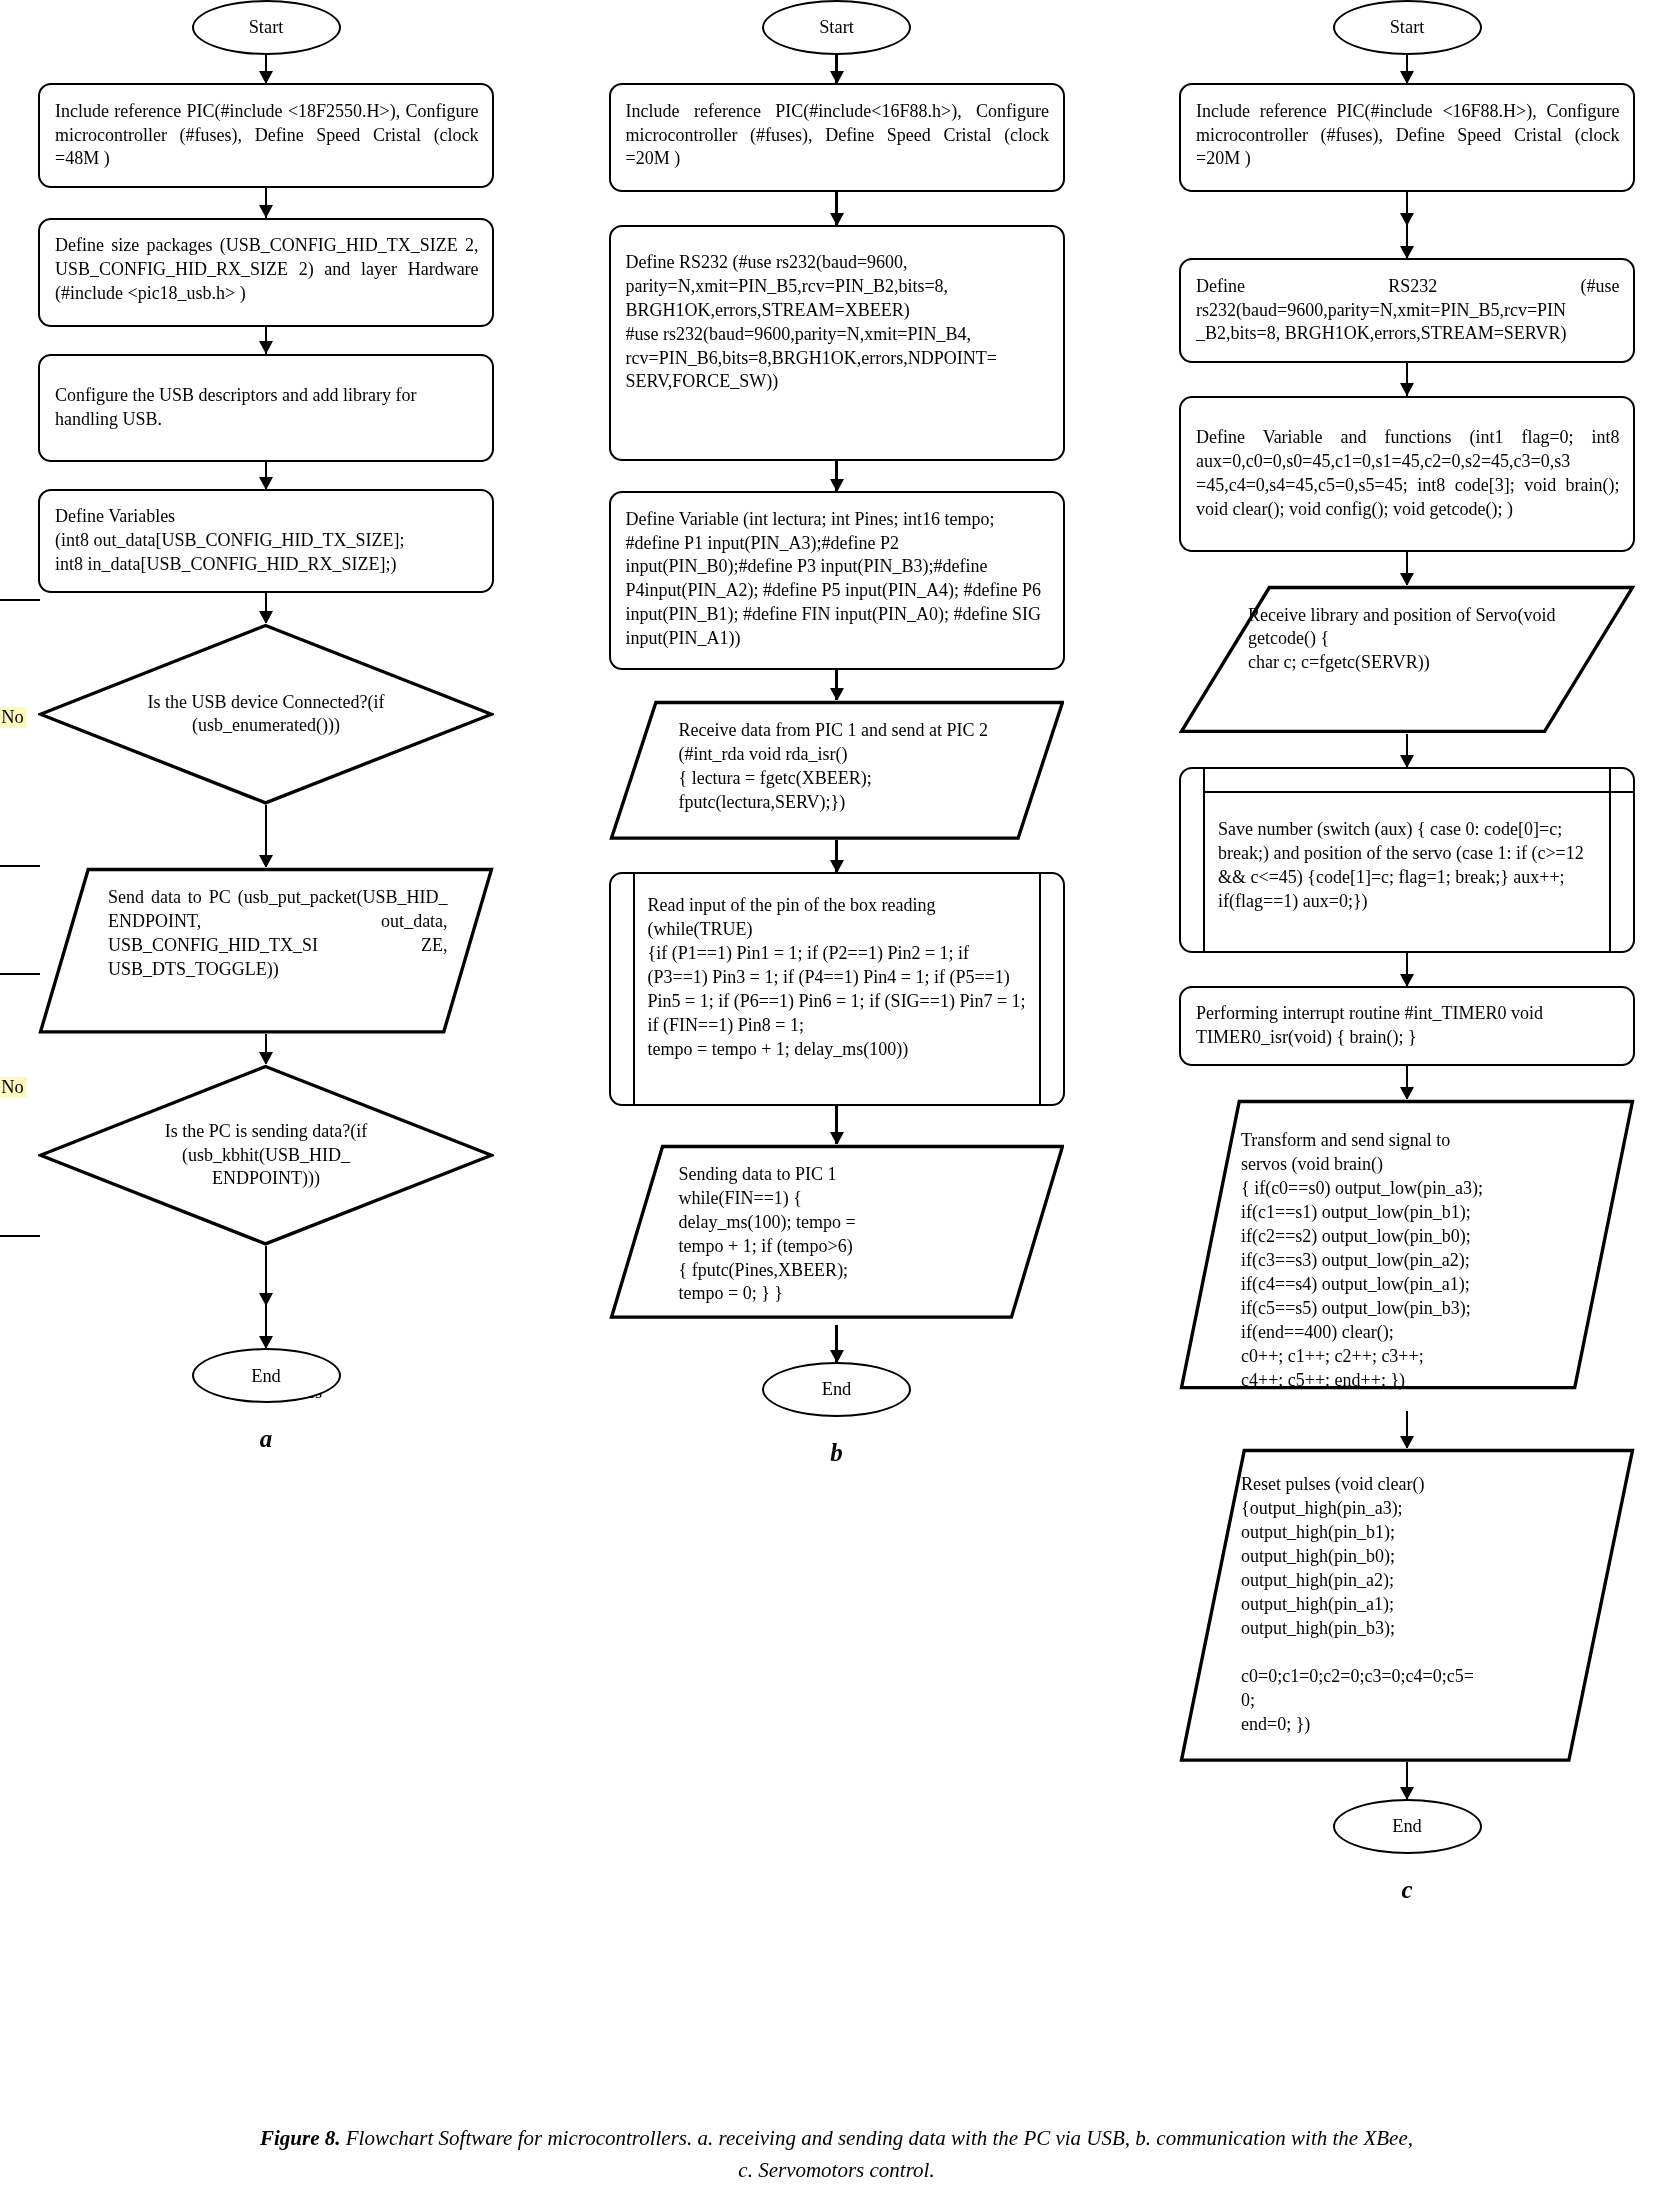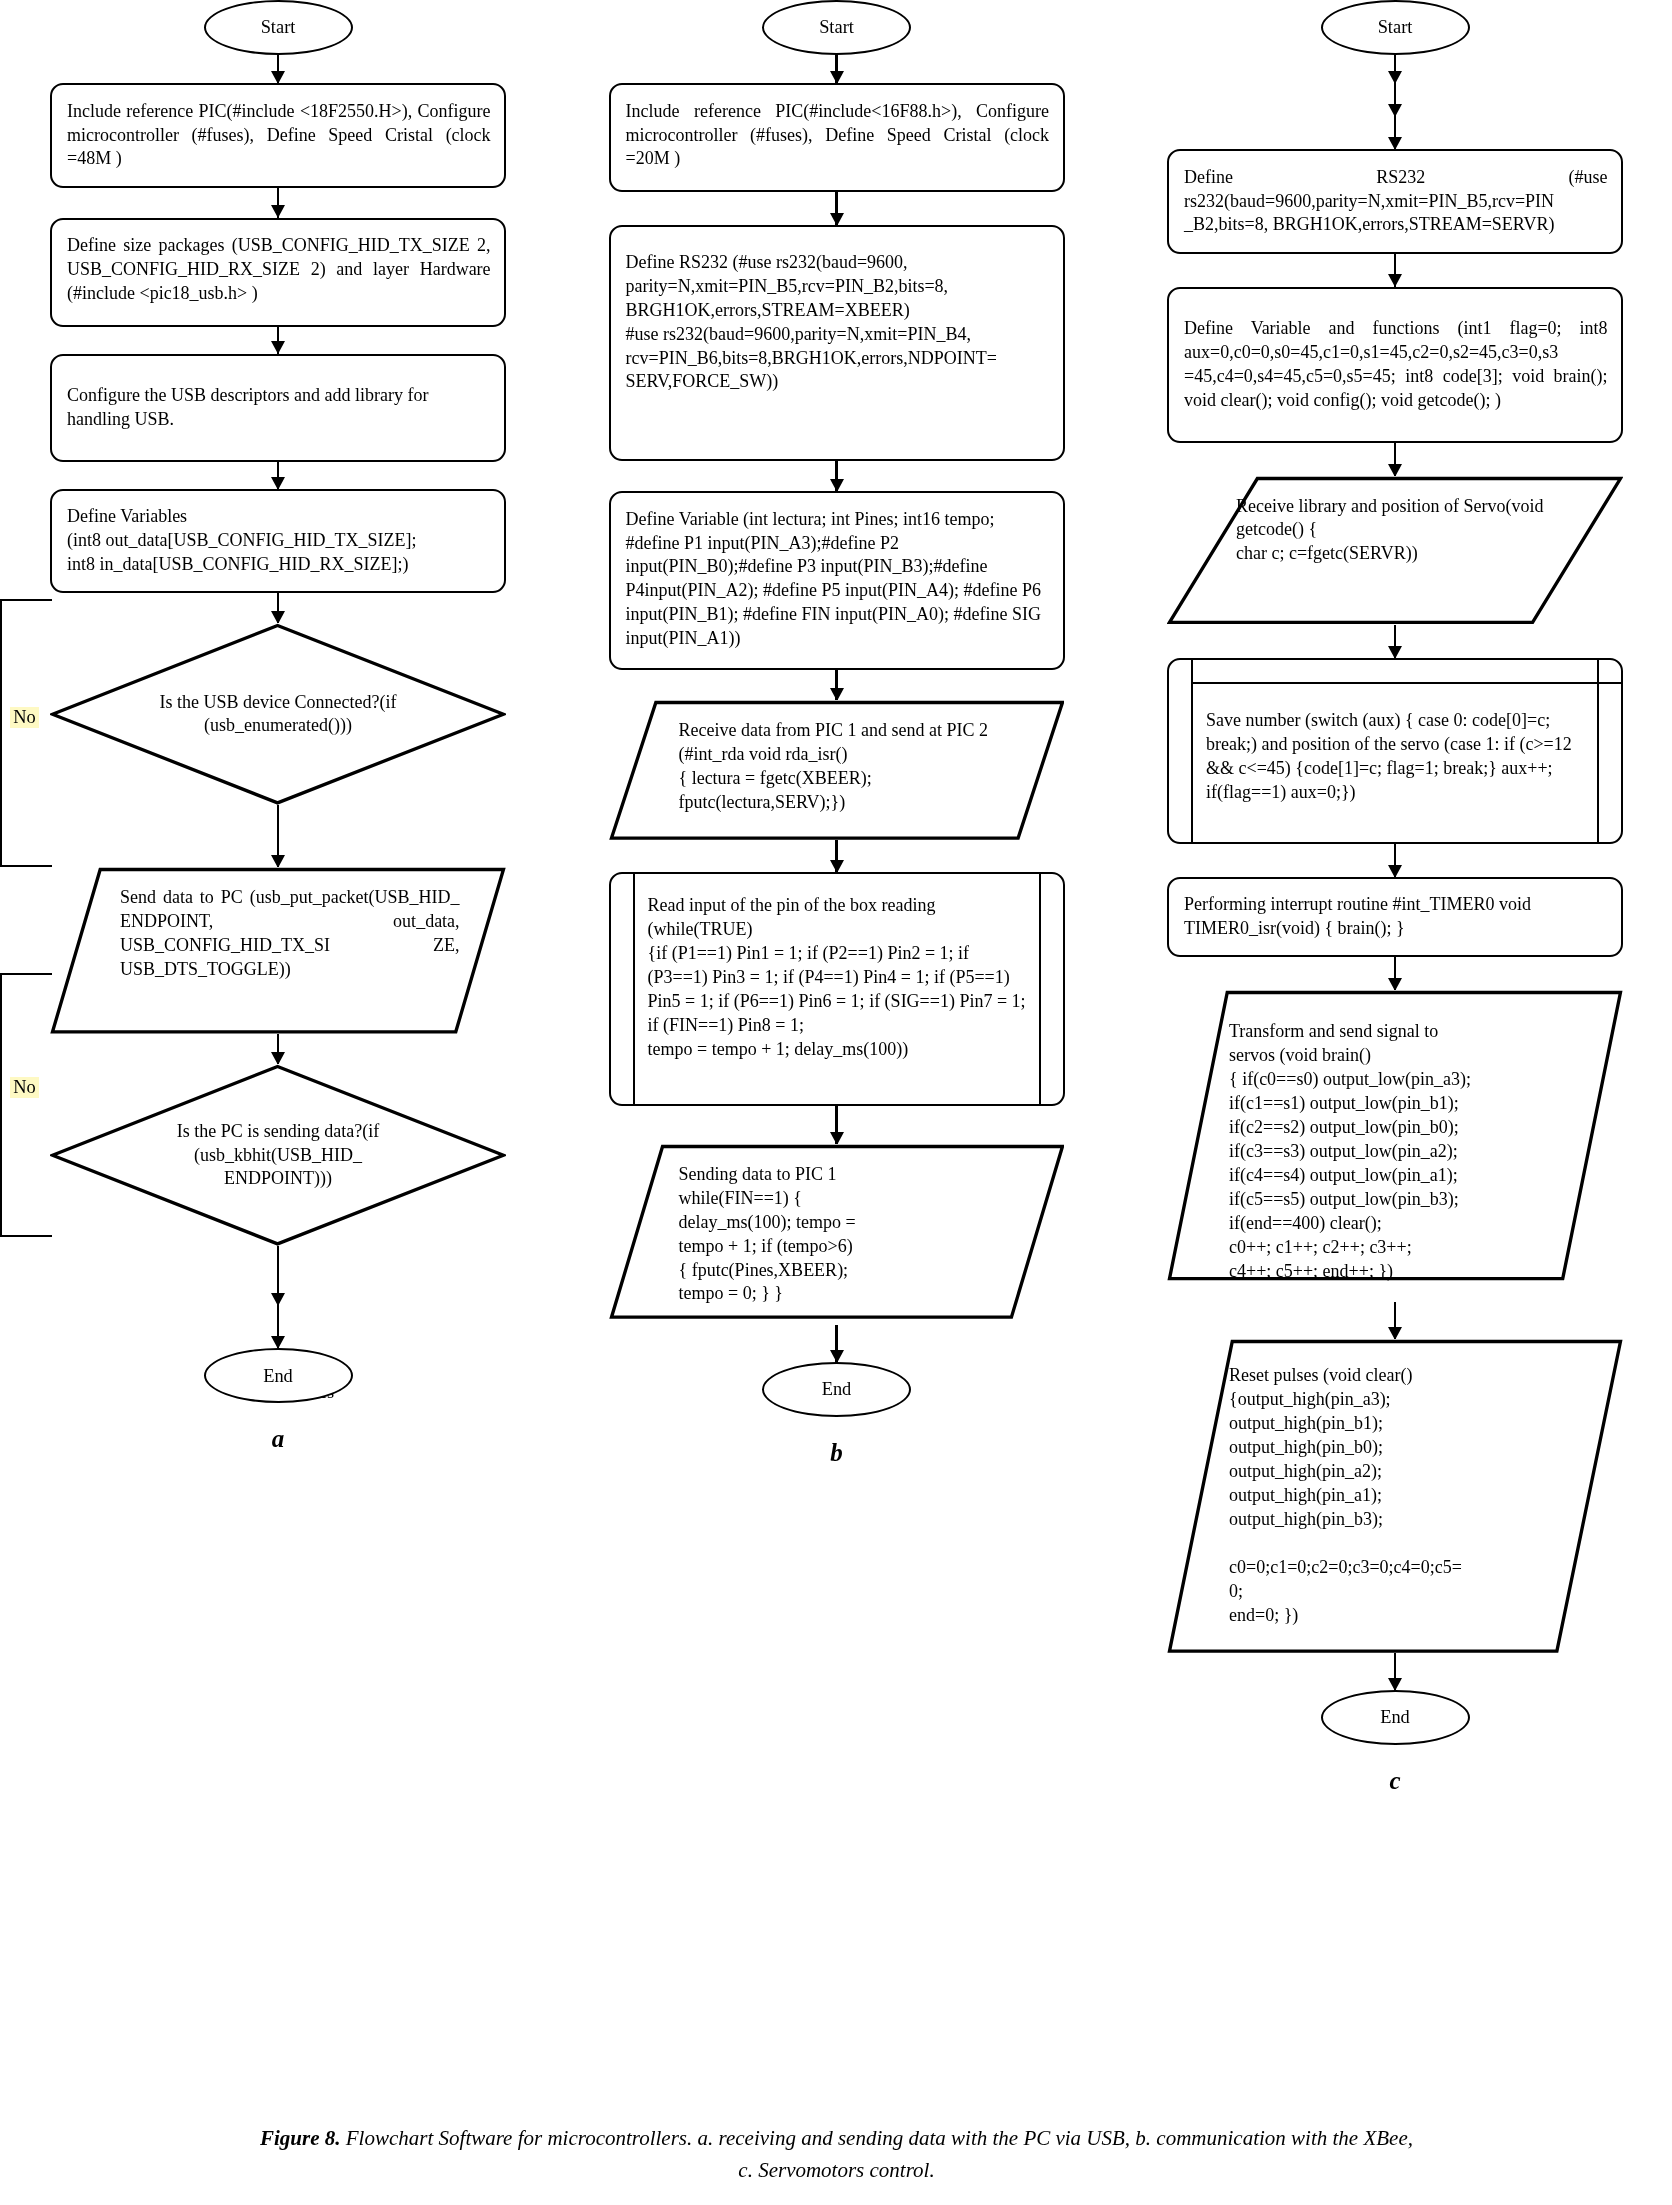--- a/index.html
+++ b/index.html
@@ -14,21 +14,21 @@
   }
 
   
   .flow-columns {
     position: absolute;
     top: 0; left: 0;
     width: 1673px;
     height: 2066px;
     display: flex;
     justify-content: space-between;
-    padding: 0 50px;
+    padding: 0 38px;
   }
   .flow-col {
     position: relative;
     width: 468px;
     display: flex;
     flex-direction: column;
     align-items: center;
   }
 
   
@@ -312,20 +312,21 @@
 
     <div class="col-letter">b</div>
   </div>
 
   <div class="flow-col" style="width:456px;">
 
     <div class="node node-terminal">Start</div>
 
     <div class="conn" style="height:28.4px"></div>
 
+    <div class="node node-process" style="min-height:109px">Include  reference  PIC(#include   &lt;16F88.H&gt;), Configure microcontroller (#fuses), Define Speed Cristal (clock =20M )</div>
 
     <div class="conn" style="height:33px"></div>
 
 
     <div class="conn" style="height:33px"></div>
 
     <div class="node node-process" style="min-height:104px">Define                    RS232                    (#use rs232(baud=9600,parity=N,xmit=PIN_B5,rcv=PIN _B2,bits=8, BRGH1OK,errors,STREAM=SERVR)</div>
 
     <div class="conn" style="height:33px"></div>
 

